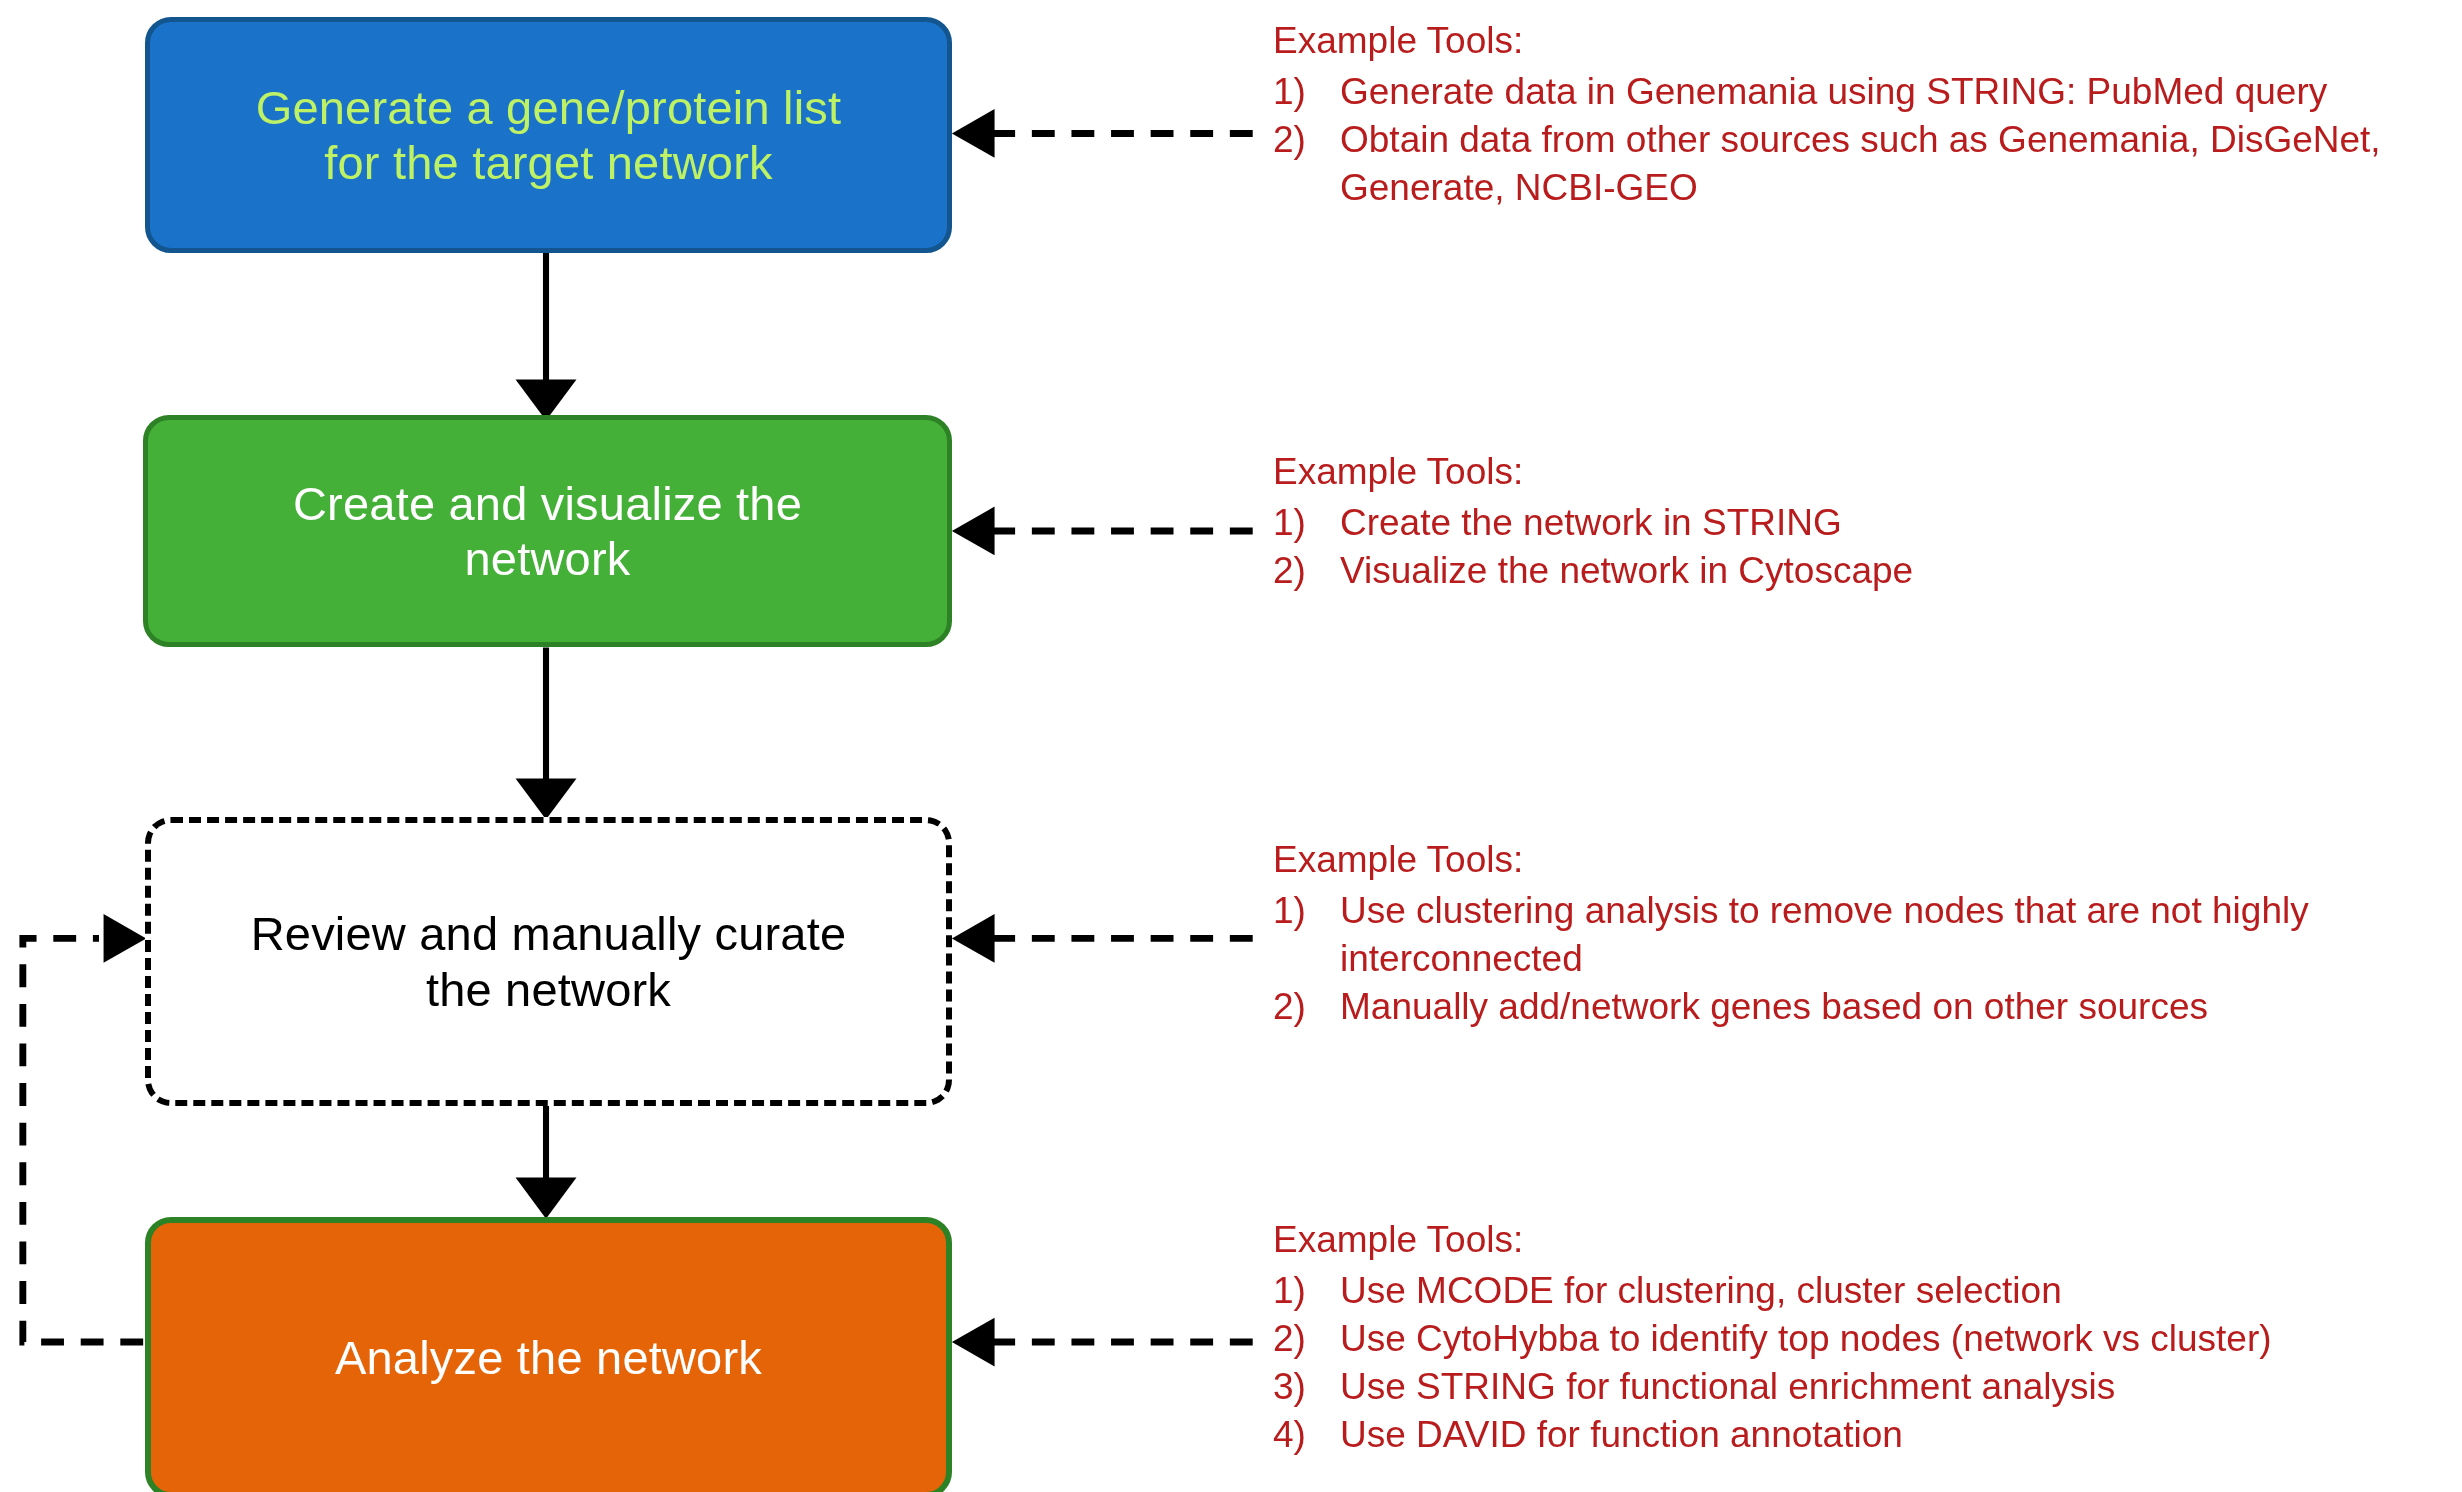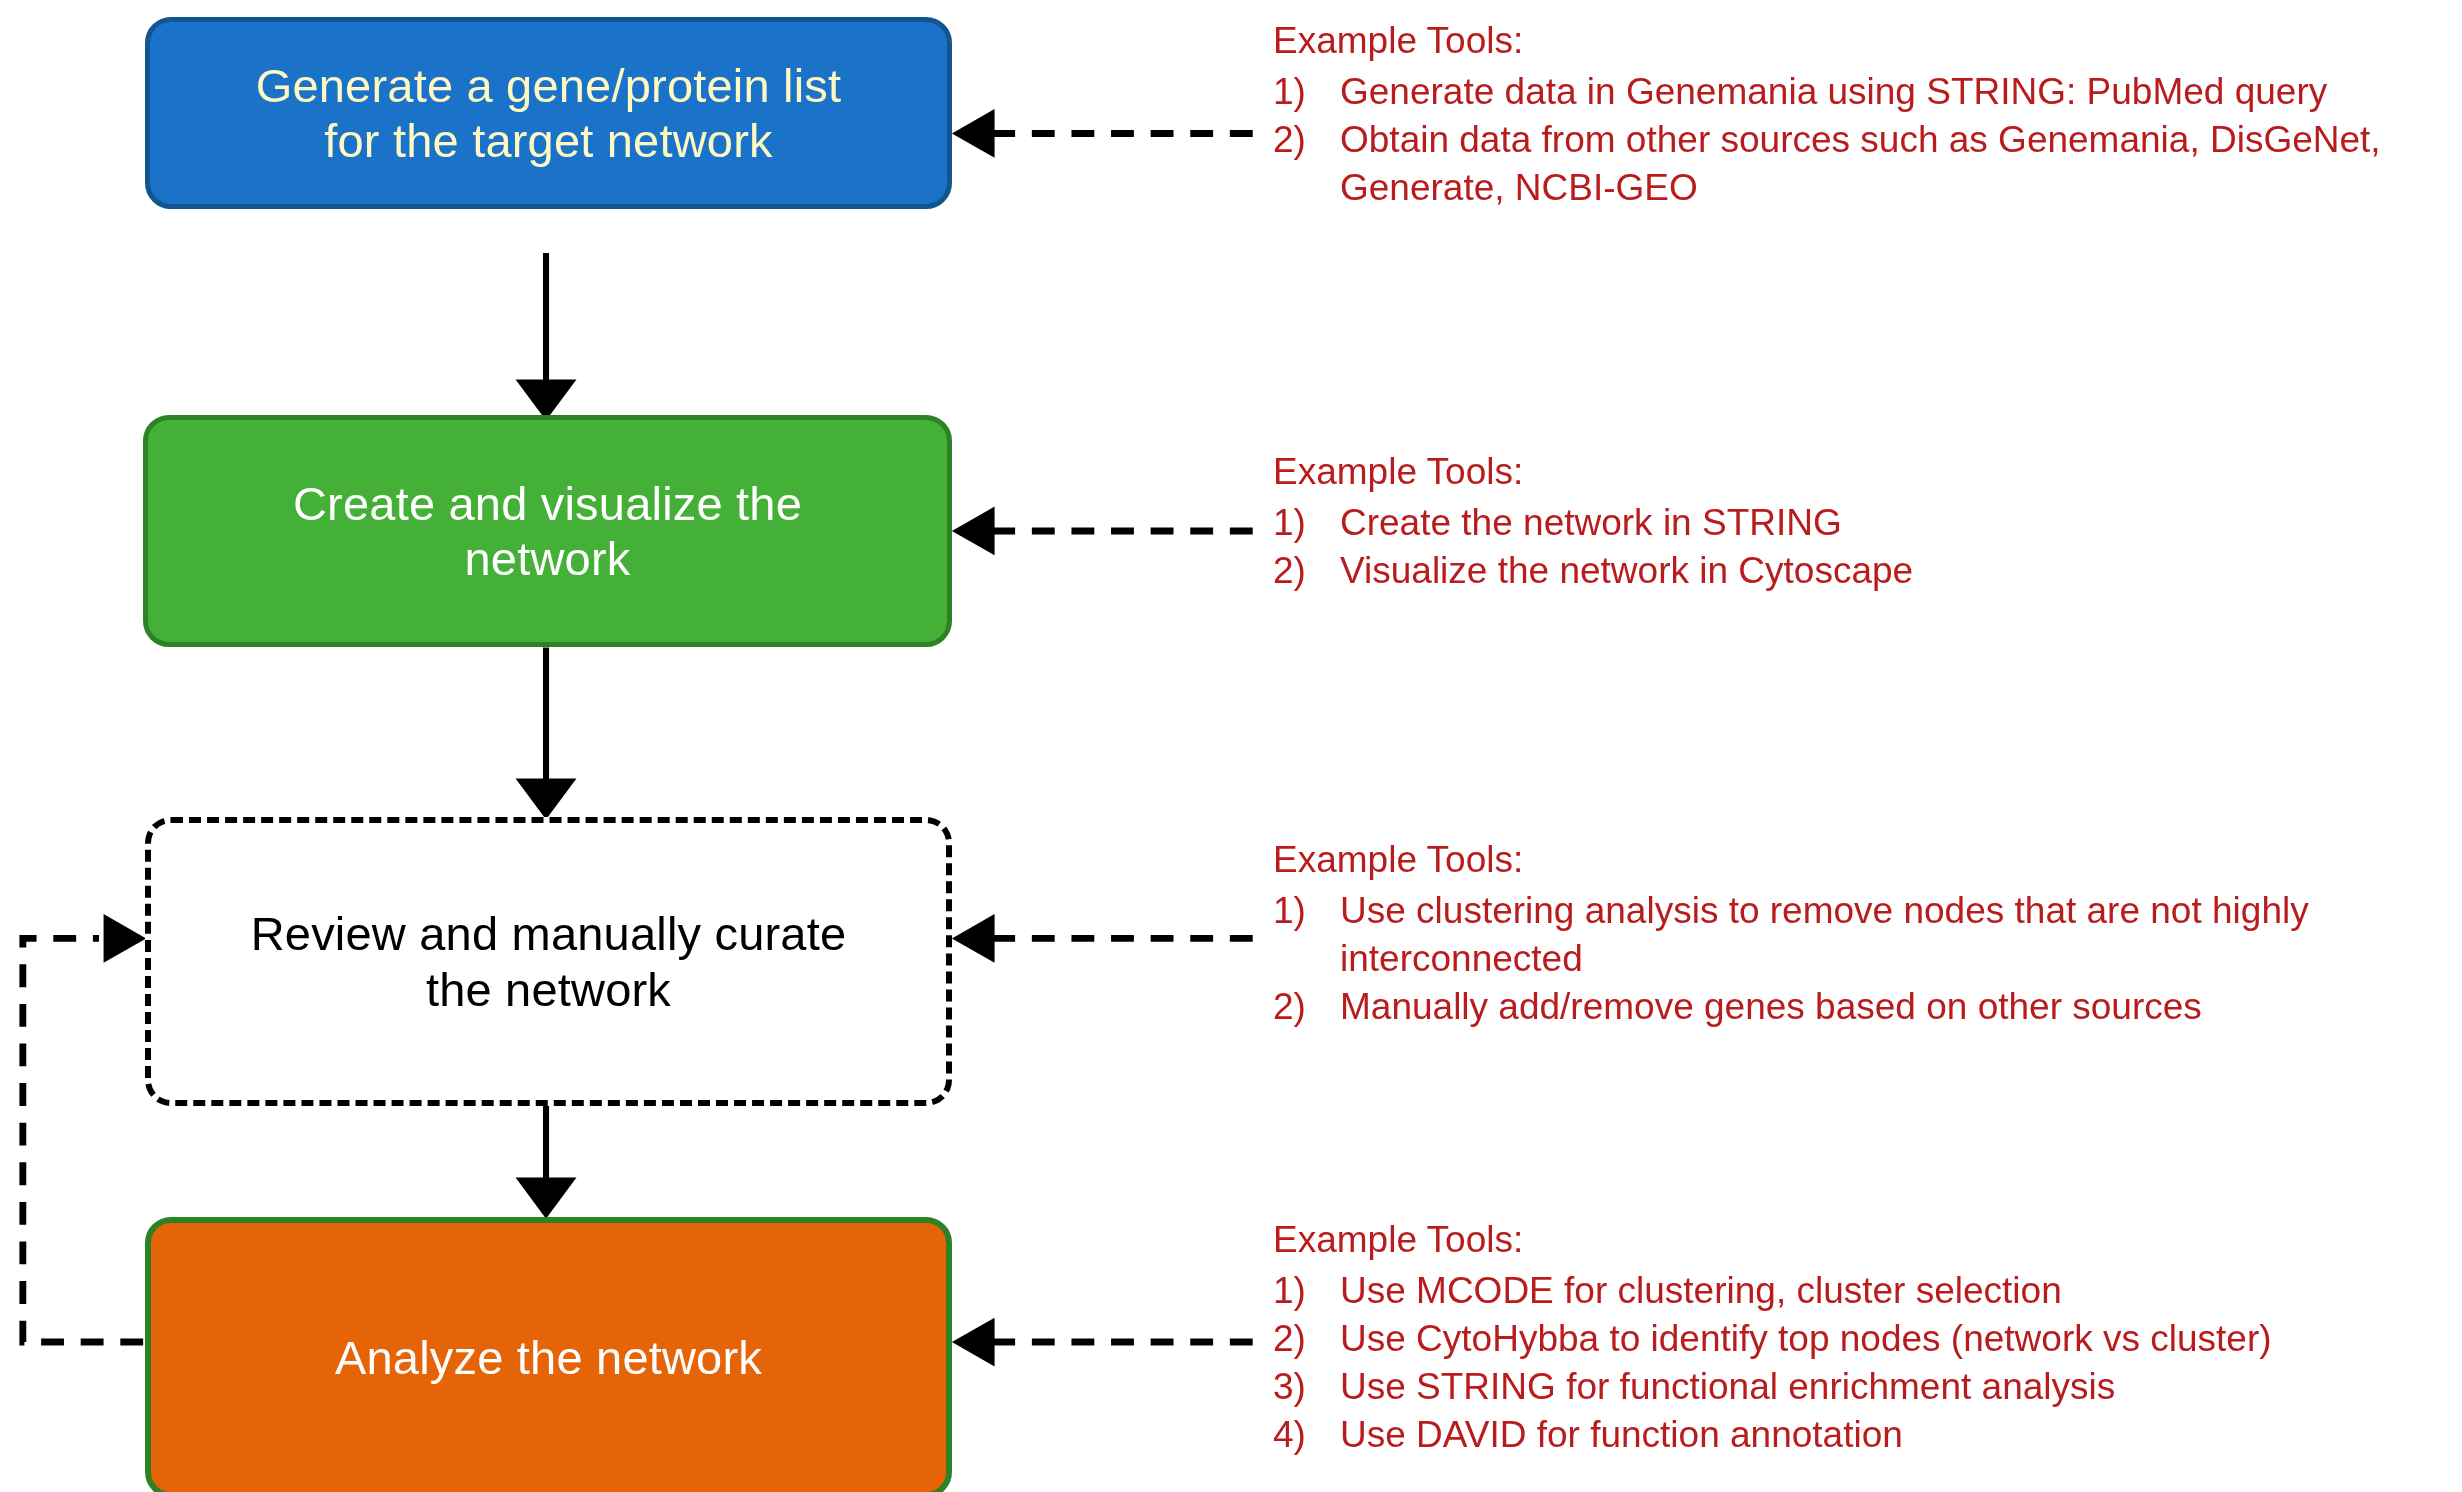--- a/index.html
+++ b/index.html
@@ -33,24 +33,24 @@
   .flow-box .box-label {
     font-size: 47px;
     line-height: 1.18;
     letter-spacing: 0.2px;
     white-space: pre-line;
     font-weight: 400;
   }
 
   .box-blue {
     left: 145px;  top: 17px;
-    width: 807px; height: 192px;
+    width: 807px; height: 236px;
     background: #1b73c9;
     border: 5.3px solid #12558f;
-    color: #fef9c3;
+    color: #bef264;
   }
   .box-green {
     left: 143px;  top: 415px;
     width: 809px; height: 232px;
     background: #44b038;
     border: 5.3px solid #2d8226;
     color: #ffffff;
   }
   .box-dashed {
     left: 145px;  top: 817px;
@@ -222,21 +222,21 @@
 
   <div class="note note-3">
     <p class="note-heading">Example Tools:</p>
     <ul class="note-list">
       <li class="note-item">
         <span class="note-marker">1)</span>
         <span class="note-text">Use clustering analysis to remove nodes that are not highly interconnected</span>
       </li>
       <li class="note-item">
         <span class="note-marker">2)</span>
-        <span class="note-text">Manually add/remove genes based on other sources</span>
+        <span class="note-text">Manually add/network genes based on other sources</span>
       </li>
     </ul>
   </div>
 
   <div class="note note-4">
     <p class="note-heading">Example Tools:</p>
     <ul class="note-list">
       <li class="note-item">
         <span class="note-marker">1)</span>
         <span class="note-text">Use MCODE for clustering, cluster selection</span>

